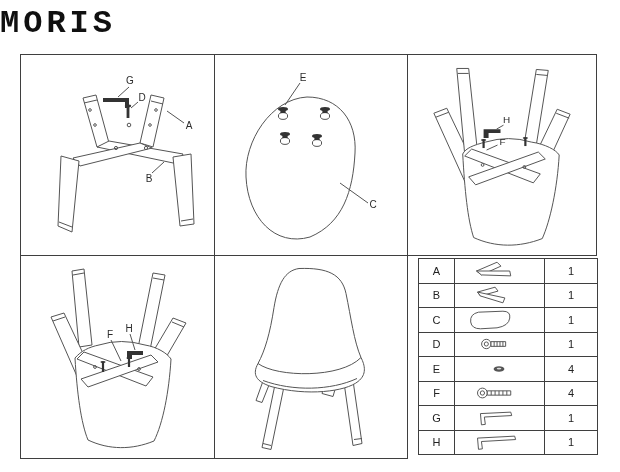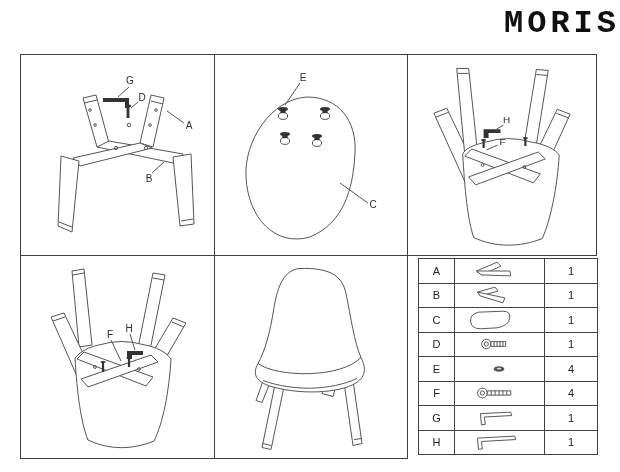--- a/index.html
+++ b/index.html
@@ -1,18 +1,18 @@
 <!DOCTYPE html>
 <html><head>
 <meta charset="utf-8">
 <style>
   html,body{margin:0;padding:0;background:#fff;}
   .sheet{position:relative;width:620px;height:472px;background:#fff;overflow:hidden;
          font-family:"Liberation Sans","DejaVu Sans",sans-serif;}
-  .title{position:absolute;top:5px;left:0;width:620px;text-align:right;
+  .title{position:absolute;top:5px;left:0;width:620px;text-align:left;
          font-family:"Liberation Mono","DejaVu Sans Mono",monospace;
          font-size:32px;font-weight:600;letter-spacing:4px;color:#101010;}
   .panel{position:absolute;border:1px solid #3f3f3f;background:#fff;box-sizing:border-box;}
   #p1{left:20px;top:54px;width:195px;height:202px;}
   #p2{left:214px;top:54px;width:194px;height:202px;}
   #p3{left:407px;top:54px;width:190px;height:202px;}
   #p4{left:20px;top:255px;width:195px;height:204px;}
   #p5{left:214px;top:255px;width:194px;height:204px;}
   .panel svg{display:block;width:100%;height:100%;}
   svg text{font-family:"Liberation Sans","DejaVu Sans",sans-serif;font-size:10px;fill:#2b2b2b;}

